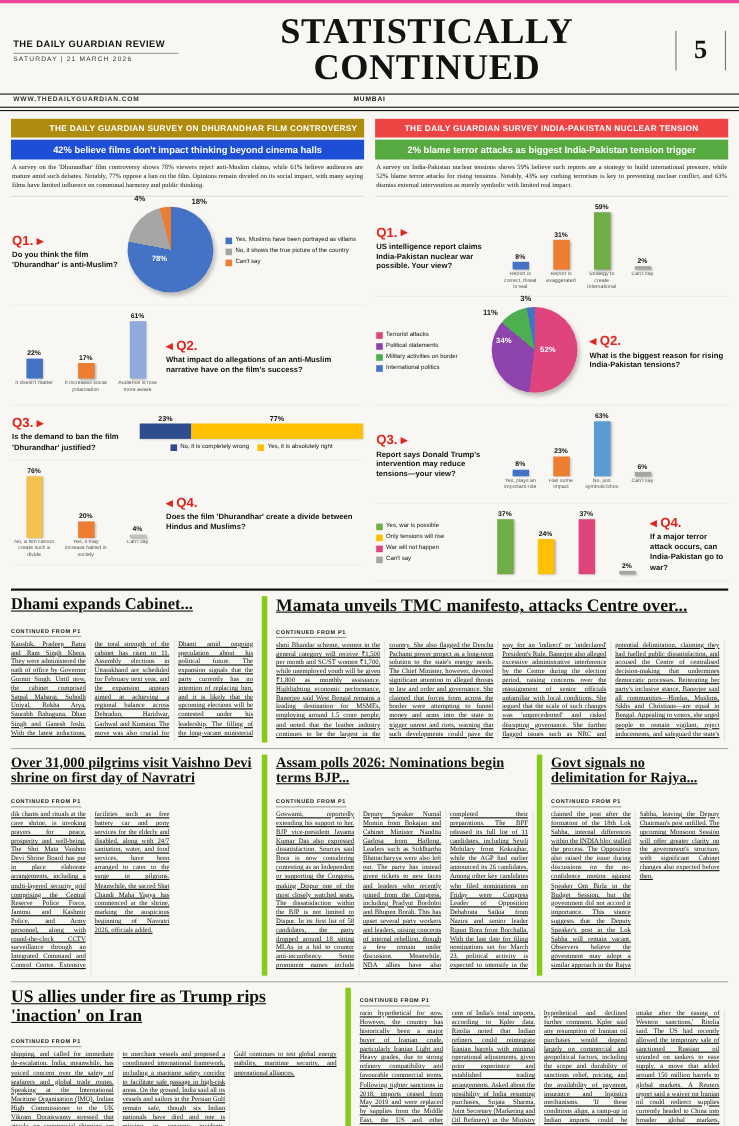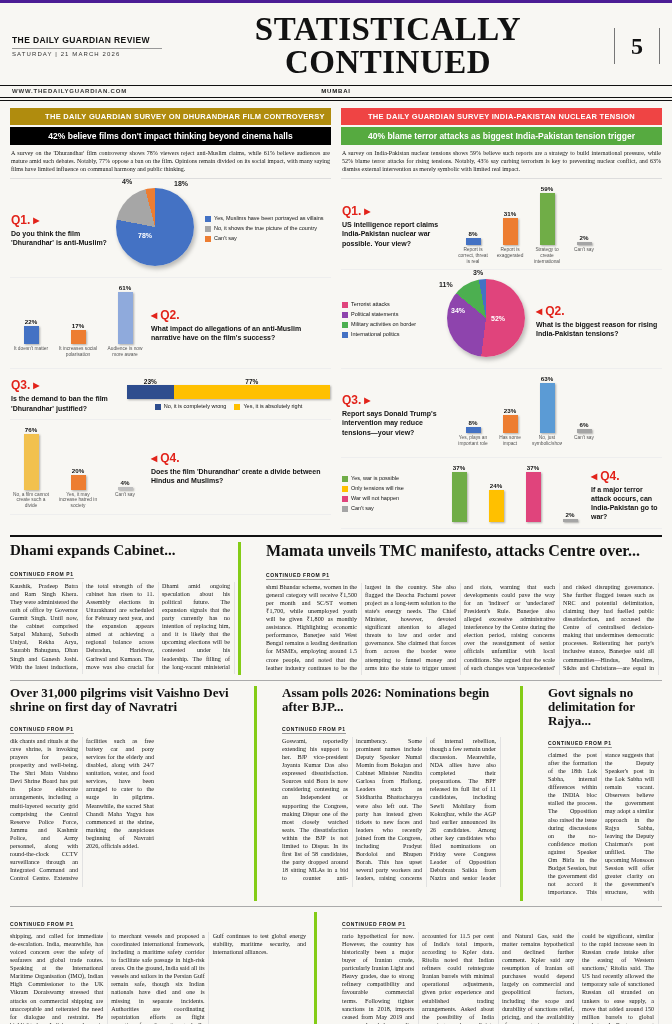--- a/index.html
+++ b/index.html
@@ -1,21 +1,21 @@
 <!DOCTYPE html>
 <html><head>
 <meta charset="utf-8">
 <style>
   * { box-sizing: border-box; margin: 0; padding: 0; }
   html,body { width:672px; height:1024px; overflow:hidden; background:#f8f7f3; color:#121212;
     font-family:"Liberation Serif","DejaVu Serif",serif; }
 
   
   .masthead { display:grid; grid-template-columns:150px 1fr 46px; align-items:center;
-    padding:10px 12px 4px; border-top:3px solid #4c1d95; }
+    padding:10px 12px 4px; border-top:3px solid #ec4899; }
   .brand { font:bold 8.5px "Liberation Sans",sans-serif; letter-spacing:.4px; }
   .dateline { font:6px "Liberation Sans",sans-serif; letter-spacing:1.1px; margin-top:3px; color:#333;
     border-top:1px solid #999; padding-top:2px; }
   .title { font:bold 33px/1 "Liberation Serif",serif; text-align:center; letter-spacing:.5px; }
   .pageno { font:bold 24px/1 "Liberation Serif",serif; text-align:center;
     border-left:1px solid #777; border-right:1px solid #777; padding:6px 0; }
   .mast-sub { display:flex; align-items:center; padding:2px 12px 3px;
     border-top:1px solid #111; border-bottom:4px double #111; margin:2px 0 0; }
   .mast-sub > span { flex:1; font:bold 6px "Liberation Sans",sans-serif; letter-spacing:.8px; }
   .website { text-align:left; color:#333; }
@@ -23,21 +23,21 @@
   .mast-spacer { text-align:right; }
 
   
   .surveys { display:grid; grid-template-columns:1fr 1fr; gap:10px; padding:7px 10px 4px; }
   .panel-h1 { color:#fff; font:bold 7.5px/1.2 "Liberation Sans",sans-serif; text-align:center;
     padding:4px 3px; letter-spacing:.3px; }
   .panel.left  .panel-h1 { background:#b08c0e;padding-left:32px; }
   .panel.right .panel-h1 { background:#ef4444; }
   .panel-h2 { color:#fff; font:bold 8.5px/1.2 "Liberation Sans",sans-serif; text-align:center;
     padding:4px 3px; margin-top:2px; }
-  .panel.left  .panel-h2 { background:#000000; }
+  .panel.left  .panel-h2 { background:#1d4ed8; }
   .panel.right .panel-h2 { background:#56aa40; }
   .intro { font:6px/1.35 "Liberation Serif",serif; text-align:justify; padding:4px 1px 5px;
     border-bottom:1px solid #ddd; }
 
   .qrow { display:flex; gap:6px; align-items:center; padding:6px 1px; border-bottom:1px solid #eee; }
   .qcell { }
   .qc-flex { flex:1; }
   .qc-110 { width:110px; flex:none; }
   .qc-96  { width:96px;  flex:none; }
   .qtag { color:#e2231a; font:bold 12px "Liberation Sans",sans-serif; display:inline-block; margin-bottom:2px; }
@@ -72,24 +72,24 @@
   .legend { display:flex; flex-direction:column; gap:3px; font:5.5px/1.2 "Liberation Sans",sans-serif; flex:1; }
   .legend.fixed { flex:none; width:96px; }
   .legend-row { flex-direction:row; flex-wrap:wrap; gap:8px; justify-content:center; margin-top:4px; }
   .legend-item { display:flex; gap:3px; align-items:flex-start; }
   .swatch { width:6px; height:6px; flex:none; margin-top:1px; }
 
   
   .articles { border-top:2px solid #111; margin:2px 10px 0; }
   .art-row { display:grid; gap:0; border-bottom:1px solid #aaa; padding:5px 0; }
   .row1 { grid-template-columns:228px 1fr; }
-  .row2 { grid-template-columns:228px 250px 1fr;gap:16px; }
+  .row2 { grid-template-columns:228px 250px 1fr; }
   .row3 { grid-template-columns:304px 1fr; }
-  .article { overflow:hidden; padding:0 8px 0 0; }
-  .article + .article { border-left:3px solid #84cc16; padding-left:25px; }
+  .article { overflow:hidden; padding:0 8px 0 0;text-decoration:underline; }
+  .article + .article { border-left:5px solid #84cc16; padding-left:8px; }
   .headline { font:bold 15px/1.08 "Liberation Serif",serif; margin-bottom:3px; }
   .headline.h-md { font-size:13px; }
   .headline.h-lg { font-size:16px; }
   .kicker { font:bold 5px "Liberation Sans",sans-serif; letter-spacing:.6px; margin-bottom:3px;
     border-bottom:1px solid #999; display:inline-block; padding-bottom:1px; }
   .body-cols { font:6.1px/1.33 "Liberation Serif",serif; text-align:justify;
     column-gap:8px; column-rule:1px solid #e2e2e2; column-fill:auto; }
   .cols-2 { column-count:2; } .cols-3 { column-count:3; } .cols-4 { column-count:4; }
   .bh-92 { height:92px; } .bh-150 { height:150px; } .bh-128 { height:128px; }
 </style>
@@ -218,21 +218,21 @@
         </div>
       <div class="qcell qc-flex">
         <span class="qtag al">Q4.</span>
         <div class="qtext">Does the film 'Dhurandhar' create a divide between Hindus and Muslims?</div>
       </div>
     </div>
   </section>
 
   <section class="panel right">
     <div class="panel-h1">THE DAILY GUARDIAN SURVEY INDIA-PAKISTAN NUCLEAR TENSION</div>
-    <div class="panel-h2">40% blame terror attacks as biggest India-Pakistan tension trigger</div>
+    <div class="panel-h2">2% blame terror attacks as biggest India-Pakistan tension trigger</div>
     <p class="intro">A survey on India-Pakistan nuclear tensions shows 59% believe such reports are a strategy to build international pressure, while 52% blame terror attacks for rising tensions. Notably, 43% say curbing terrorism is key to preventing nuclear conflict, and 63% dismiss external intervention as merely symbolic with limited real impact.</p>
 
     <div class="qrow">
       <div class="qcell qc-110">
         <span class="qtag ar">Q1.</span>
         <div class="qtext">US intelligence report claims India-Pakistan nuclear war possible. Your view?</div>
       </div>
       <div class="bars narrow">
           <div class="bar-col">
             <div class="bar-val">8%</div>
@@ -379,33 +379,34 @@
     </article>
   </div>
 
   <div class="art-row row2">
     <article class="article">
       <h2 class="headline h-md">Over 31,000 pilgrims visit Vaishno Devi shrine on first day of Navratri</h2>
       <div class="kicker">CONTINUED FROM P1</div>
       <div class="body-cols cols-3 bh-150">dik chants and rituals at the cave shrine, is invoking prayers for peace, prosperity and well-being. The Shri Mata Vaishno Devi Shrine Board has put in place elaborate arrangements, including a multi-layered security grid comprising the Central Reserve Police Force, Jammu and Kashmir Police, and Army personnel, along with round-the-clock CCTV surveillance through an Integrated Command and Control Centre. Extensive facilities such as free battery car and pony services for the elderly and disabled, along with 24/7 sanitation, water, and food services, have been arranged to cater to the surge in pilgrims. Meanwhile, the sacred Shat Chandi Maha Yagya has commenced at the shrine, marking the auspicious beginning of Navratri 2026, officials added.</div>
     </article>
     <article class="article">
-      <h2 class="headline h-md">Assam polls 2026: Nominations begin after BJP...</h2>
+      <h2 class="headline h-md">Assam polls 2026: Nominations begin terms BJP...</h2>
       <div class="kicker">CONTINUED FROM P1</div>
       <div class="body-cols cols-3 bh-150">Goswami, reportedly extending his support to her. BJP vice-president Jayanta Kumar Das also expressed dissatisfaction. Sources said Bora is now considering contesting as an Independent or supporting the Congress, making Dispur one of the most closely watched seats. The dissatisfaction within the BJP is not limited to Dispur. In its first list of 58 candidates, the party dropped around 18 sitting MLAs in a bid to counter anti-incumbency. Some prominent names include Deputy Speaker Numal Momin from Bokajan and Cabinet Minister Nandita Garlosa from Haflong. Leaders such as Siddhartha Bhattacharyya were also left out. The party has instead given tickets to new faces and leaders who recently joined from the Congress, including Pradyut Bordoloi and Bhupen Borah. This has upset several party workers and leaders, raising concerns of internal rebellion, though a few remain under discussion. Meanwhile, NDA allies have also completed their preparations. The BPF released its full list of 11 candidates, including Sewli Mohilary from Kokrajhar, while the AGP had earlier announced its 26 candidates. Among other key candidates who filed nominations on Friday were Congress Leader of Opposition Debabrata Saikia from Nazira and senior leader Ripun Bora from Borchalla. With the last date for filing nominations set for March 23, political activity is expected to intensify in the coming days. As the election approaches, the BJP is banking on development and new faces, while the Opposition is relying on unity and anti-incumbency. The situation in Dispur and the new alliances could play a key role in shaping the final outcome.</div>
     </article>
     <article class="article">
       <h2 class="headline h-md">Govt signals no delimitation for Rajya...</h2>
       <div class="kicker">CONTINUED FROM P1</div>
       <div class="body-cols cols-2 bh-150">claimed the post after the formation of the 18th Lok Sabha, internal differences within the INDIA bloc stalled the process. The Opposition also raised the issue during discussions on the no-confidence motion against Speaker Om Birla in the Budget Session, but the government did not accord it importance. This stance suggests that the Deputy Speaker's post in the Lok Sabha will remain vacant. Observers believe the government may adopt a similar approach in the Rajya Sabha, leaving the Deputy Chairman's post unfilled. The upcoming Monsoon Session will offer greater clarity on the government's structure, with significant Cabinet changes also expected before then.</div>
     </article>
   </div>
 
   <div class="art-row row3">
     <article class="article">
+      <h2 class="headline h-lg">US allies under fire as Trump rips 'inaction' on Iran</h2>
       <div class="kicker">CONTINUED FROM P1</div>
       <div class="body-cols cols-3 bh-128">shipping, and called for immediate de-escalation. India, meanwhile, has voiced concern over the safety of seafarers and global trade routes. Speaking at the International Maritime Organisation (IMO), Indian High Commissioner to the UK Vikram Doraiswamy stressed that attacks on commercial shipping are unacceptable and reiterated the need for dialogue and restraint. He highlighted India's role in safeguarding maritime security and assisting affected seafarers. The IMO Council has also condemned threats to merchant vessels and proposed a coordinated international framework, including a maritime safety corridor to facilitate safe passage in high-risk areas. On the ground, India said all its vessels and sailors in the Persian Gulf remain safe, though six Indian nationals have died and one is missing in separate incidents. Authorities are coordinating repatriation efforts as flight operations from the region gradually resume. With military action intensifying and diplomatic efforts gaining urgency, the situation in the Gulf continues to test global energy stability, maritime security, and international alliances.</div>
     </article>
     <article class="article">
       <div class="kicker">CONTINUED FROM P1</div>
       <div class="body-cols cols-4 bh-128">rario hypothetical for now. However, the country has historically been a major buyer of Iranian crude, particularly Iranian Light and Heavy grades, due to strong refinery compatibility and favourable commercial terms. Following tighter sanctions in 2018, imports ceased from May 2019 and were replaced by supplies from the Middle East, the US and other sources. At its peak, Iranian crude accounted for 11.5 per cent of India's total imports, according to Kpler data. Ritolia noted that Indian refiners could reintegrate Iranian barrels with minimal operational adjustments, given prior experience and established trading arrangements. Asked about the possibility of India resuming purchases, Sujata Sharma, Joint Secretary (Marketing and Oil Refinery) in the Ministry of Petroleum and Natural Gas, said the matter remains hypothetical and declined further comment. Kpler said any resumption of Iranian oil purchases would depend largely on commercial and geopolitical factors, including the scope and durability of sanctions relief, pricing, and the availability of payment, insurance and logistics mechanisms. 'If these conditions align, a ramp-up in Indian imports could be significant, similar to the rapid increase seen in Russian crude intake after the easing of Western sanctions,' Ritolia said. The US had recently allowed the temporary sale of sanctioned Russian oil stranded on tankers to ease supply, a move that added around 150 million barrels to global markets. A Reuters report said a waiver on Iranian oil could redirect supplies currently headed to China into broader global markets, ensuring adequate supply and erasing Iran's leverage over the Strait of Hormuz. The development is also expected to benefit China, a major crude importer in Asia. The US has further indicated that it may unilaterally release additional stocks from the Strategic Petroleum Reserve, beyond last week's coordinated G7 release of 400 million barrels, to stabilise oil supply.</div>
     </article>
   </div>
 
 </main>

